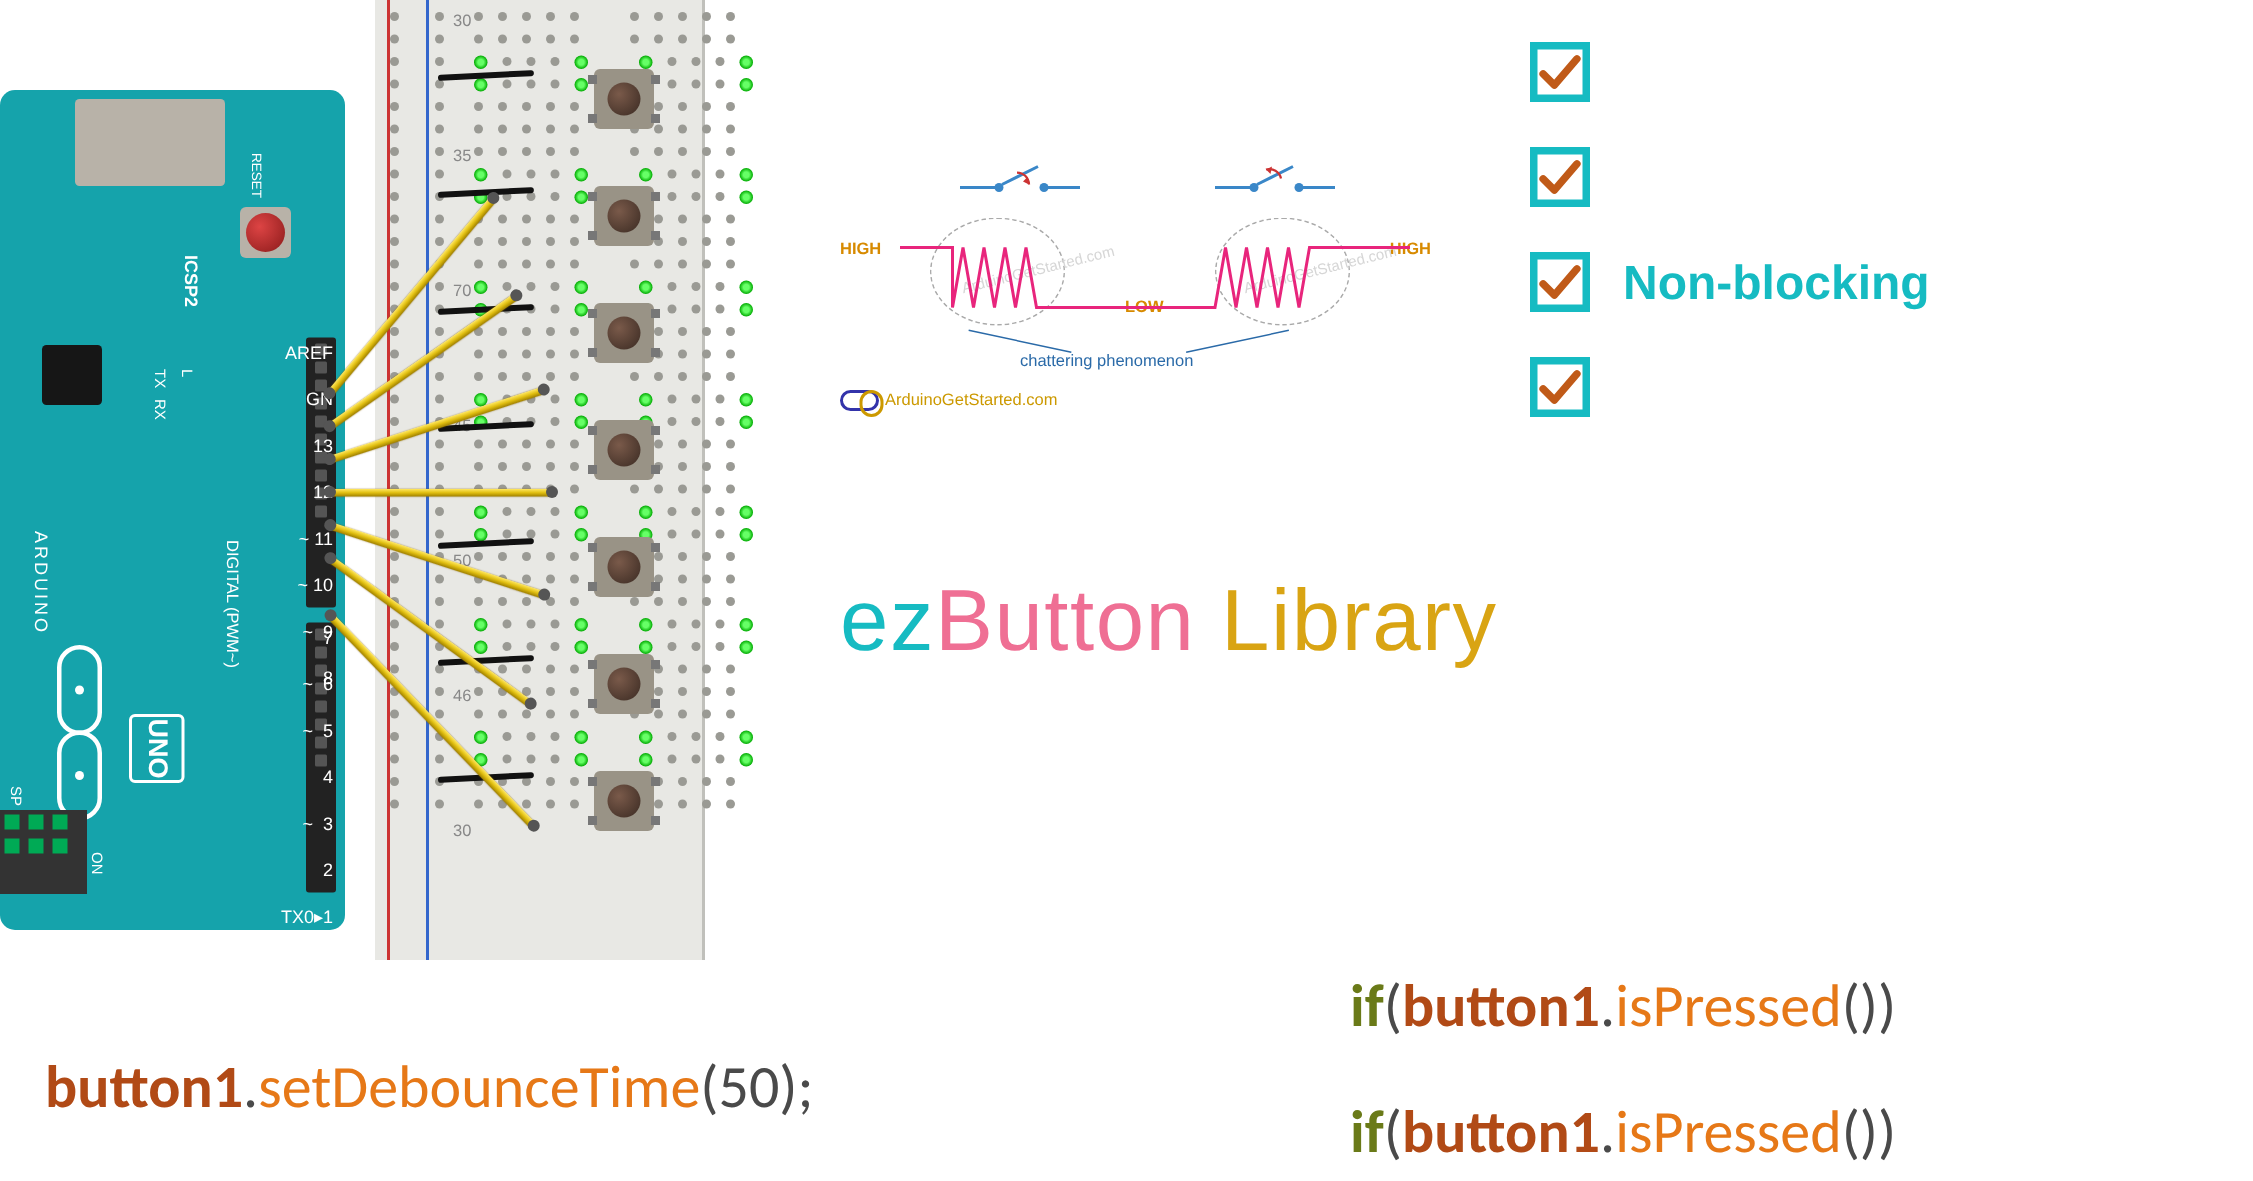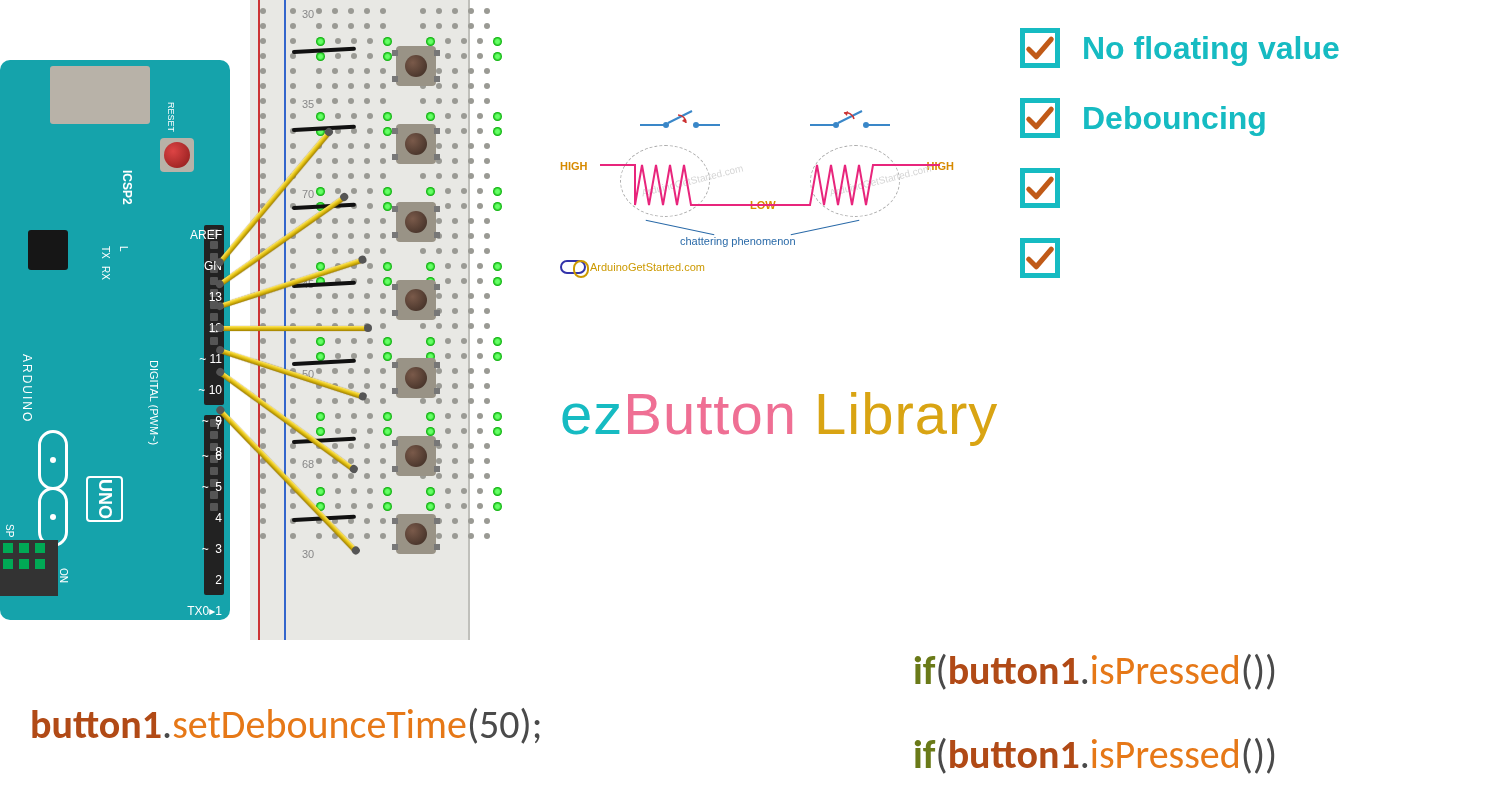--- a/index.html
+++ b/index.html
@@ -102,21 +102,21 @@
     position:absolute; left:560px; top:380px; font-size:58px; letter-spacing:1px;
   }
   .title .p1{color:#16bbc2;}
   .title .p2{color:#ef6f94;}
   .title .p3{color:#d9a413;}
 
   .codeblock { position:absolute; font-family:Calibri,"Segoe UI",Arial; font-size:40px; }
   .c-brown{color:#b14a16; font-weight:bold;}
   .c-grey{color:#4a4a4a;}
   .c-orange{color:#e67817;}
-  .c-olive{color:#6a7a18; font-weight:bold;margin-left:13px;}
+  .c-olive{color:#6a7a18; font-weight:bold;}
   .codeblock.a{left:30px; top:700px;}
   .codeblock.b{left:900px; top:646px;}
   .codeblock.c{left:900px; top:730px;}
   .wm{position:absolute;color:#d6d6d6;font-size:10px;transform:rotate(-14deg);}
 </style>
 </head>
 <body>
 
 <div class="arduino">
   <div class="arduino-metal"></div>
@@ -196,21 +196,21 @@
 </div>
 
 <div class="breadboard">
   <div class="bb-rail red"></div>
   <div class="bb-rail blue"></div>
   <div class="bb-rownum" style="top:8px;">30</div>
   <div class="bb-rownum" style="top:98px;">35</div>
   <div class="bb-rownum" style="top:188px;">70</div>
   <div class="bb-rownum" style="top:278px;">45</div>
   <div class="bb-rownum" style="top:368px;">50</div>
-  <div class="bb-rownum" style="top:458px;">68</div>
+  <div class="bb-rownum" style="top:458px;">46</div>
   <div class="bb-rownum" style="top:548px;">30</div>
   <div class="bb-dots">
     
   </div>
 </div>
 
 <div style="position:absolute; left:260px; top:8px;">
     <div class="bb-row">
       <div class="d" style="margin-right:14px;"></div>
       <div class="d"></div>
@@ -907,36 +907,35 @@
     <span class="tip r"></span>
   </div>
 
 <div class="features">
   <div class="feat">
     <div class="chk">
         <svg viewBox="0 0 24 24">
           <path d="M3 13 L9 19 L21 5" stroke="#c05a18" stroke-width="4" fill="none" stroke-linecap="round" stroke-linejoin="round"></path>
         </svg>
       </div>
-    <div class="feat-text">No floating value</div>
   </div>
   <div class="feat">
     <div class="chk">
         <svg viewBox="0 0 24 24">
           <path d="M3 13 L9 19 L21 5" stroke="#c05a18" stroke-width="4" fill="none" stroke-linecap="round" stroke-linejoin="round"></path>
         </svg>
       </div>
-    <div class="feat-text">Debouncing</div>
   </div>
   <div class="feat">
     <div class="chk">
         <svg viewBox="0 0 24 24">
           <path d="M3 13 L9 19 L21 5" stroke="#c05a18" stroke-width="4" fill="none" stroke-linecap="round" stroke-linejoin="round"></path>
         </svg>
       </div>
+    <div class="feat-text">Non-blocking</div>
   </div>
   <div class="feat">
     <div class="chk">
         <svg viewBox="0 0 24 24">
           <path d="M3 13 L9 19 L21 5" stroke="#c05a18" stroke-width="4" fill="none" stroke-linecap="round" stroke-linejoin="round"></path>
         </svg>
       </div>
   </div>
 </div>
 

